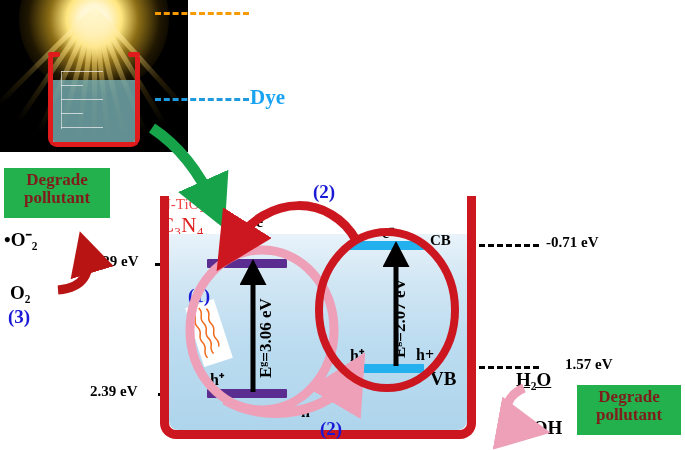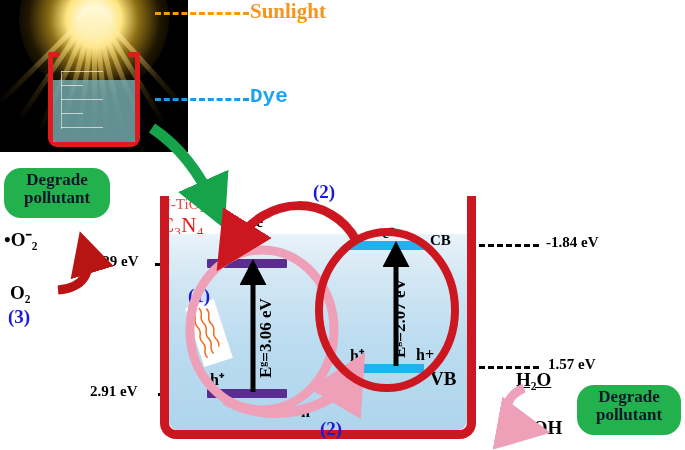--- a/index.html
+++ b/index.html
@@ -108,29 +108,28 @@
     font-size: 21px;
     font-weight: bold;
     color: #1aa3f0;
     font-family: "Liberation Serif", serif;
     white-space: nowrap;
   }
 
   
   .degrade-box {
     background: #22b14c;
-    color: #0f172a;
+    color: #7f1d1d;
     font-weight: bold;
     font-size: 17px;
     line-height: 1.08;
     text-align: center;
     padding: 3px 6px 4px 6px;
     font-family: "Liberation Serif", serif;
     box-sizing: border-box;
-    border-radius: 17px;
   }
 
   
   .chem {
     font-family: "Liberation Serif", serif;
     font-weight: bold;
     color: #000000;
     white-space: nowrap;
   }
 
@@ -235,40 +234,39 @@
       <div class="grad-tall"></div>
       <div class="grad-line" style="top:14px;width:42px;"></div>
       <div class="grad-line" style="top:28px;width:22px;"></div>
       <div class="grad-line" style="top:42px;width:42px;"></div>
       <div class="grad-line" style="top:56px;width:22px;"></div>
       <div class="grad-line" style="top:70px;width:42px;"></div>
     </div>
   </div>
 
   <div class="leader" style="left:155px; top:12px; width:94px;"></div>
-  <div class="lbl-sunlight" style="left:250px; top:-1px;">Sunlight</div>
 
   <div class="leader dye" style="left:155px; top:98px; width:94px;"></div>
-  <div class="lbl-dye" style="left:250px; top:85px;font-family:Liberation Mono, monospace;">Dye</div>
+  <div class="lbl-dye" style="left:250px; top:85px;">Dye</div>
 
   <div class="degrade-box" style="left:4px; top:168px; width:106px; height:50px;">
     <div>Degrade</div>
     <div>pollutant</div>
   </div>
 
   <div class="chem" style="left:4px; top:226px; font-size:19px;">•O⁻₂</div>
 
   <div class="chem" style="left:10px; top:282px; font-size:19px;">O₂</div>
 
   <div class="num-blue" style="left:8px; top:306px; font-size:19px;">(3)</div>
 
   <div class="ev-label" style="left:86px; top:253px;">-0.29 eV</div>
   <div class="dash-black" style="left:155px; top:263px; width:52px;"></div>
 
-  <div class="ev-label" style="left:90px; top:383px;">2.91 eV</div>
+  <div class="ev-label" style="left:90px; top:383px;">2.39 eV</div>
   <div class="dash-black" style="left:158px; top:393px; width:49px;"></div>
 
   <div class="reactor">
     <div class="reactor-liquid"></div>
     <div class="reactor-wall"></div>
 
     <div class="band band-tio2" style="left:47px; top:63px; width:80px;"></div>
     <div class="band band-tio2" style="left:47px; top:193px; width:80px;"></div>
 
     <div class="band band-cn" style="left:188px; top:45px; width:76px;"></div>
@@ -303,24 +301,24 @@
     <div class="num-blue" style="left:28px; top:89px; font-size:19px; position:absolute;">(1)</div>
     <div class="num-blue" style="left:160px; top:222px; font-size:19px; position:absolute;">(2)</div>
 
     <div class="chem" style="left:270px; top:36px; font-size:15px; position:absolute;">CB</div>
     <div class="chem" style="left:270px; top:172px; font-size:19px; position:absolute;">VB</div>
   </div>
 
   <div class="num-blue" style="left:313px; top:181px; font-size:19px;">(2)</div>
 
   <div class="dash-black" style="left:479px; top:244px; width:60px;"></div>
-  <div class="ev-label" style="left:546px; top:234px;">-1.84 eV</div>
+  <div class="ev-label" style="left:546px; top:234px;">-0.71 eV</div>
 
   <div class="dash-black" style="left:479px; top:366px; width:60px;"></div>
-  <div class="ev-label" style="left:548px; top:356px;">1.57 eV</div>
+  <div class="ev-label" style="left:565px; top:356px;">1.57 eV</div>
 
   <div class="chem" style="left:516px; top:369px; font-size:19px;text-decoration:underline;">H₂O</div>
   <div class="chem" style="left:526px; top:417px; font-size:19px;">•OH</div>
 
   <div class="degrade-box" style="left:577px; top:385px; width:104px; height:50px;">
     <div>Degrade</div>
     <div>pollutant</div>
   </div>
 
   <svg class="overlay" viewBox="0 0 685 450">

